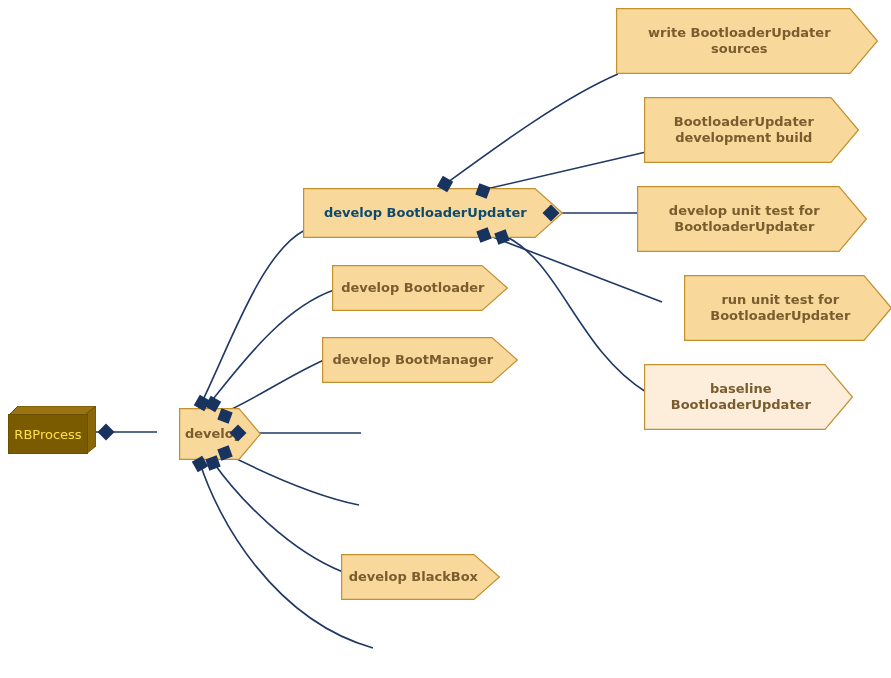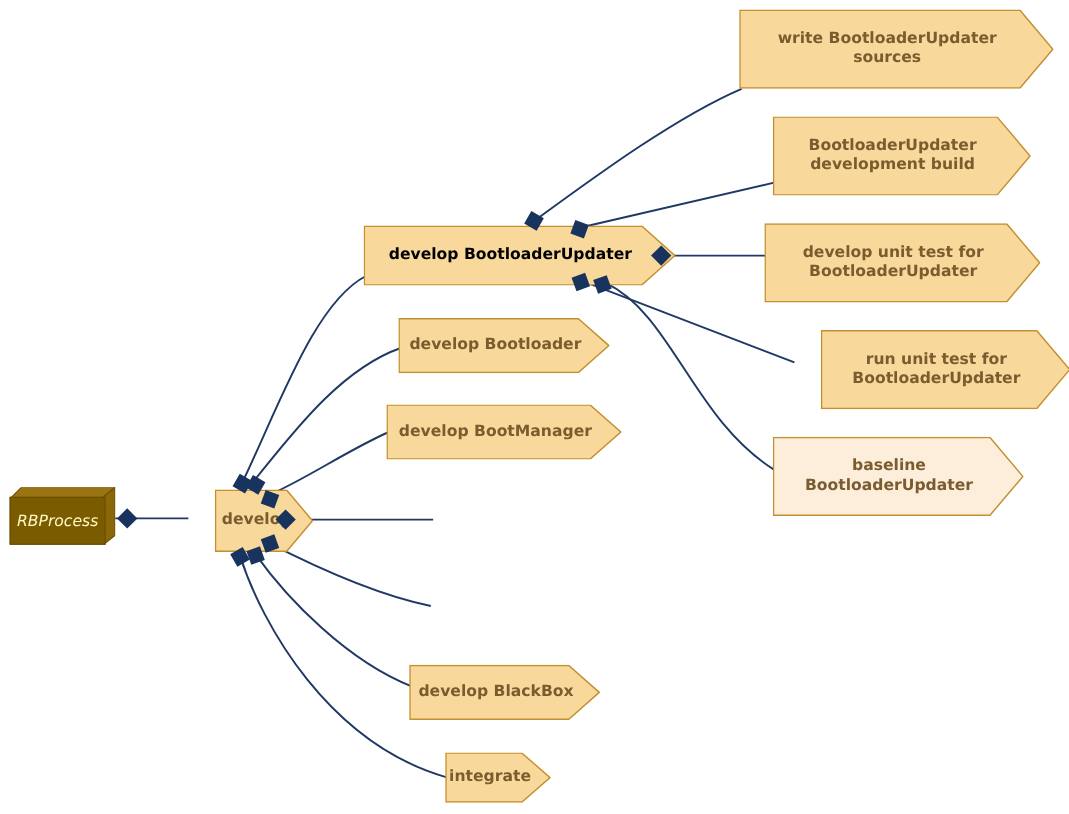--- a/index.html
+++ b/index.html
@@ -70,24 +70,23 @@
     left: 0;
     top: 8px;
     width: 80px;
     height: 40px;
     background: #7a5b00;
     border: 1.2px solid #6b4f00;
     box-sizing: border-box;
     display: flex;
     align-items: center;
     justify-content: center;
-    color: #fef9c3;
+    color: #fde047;
     font-size: 13px;
     z-index: 3;
-    font-style: italic;
   }
   .box3d .face-top {
     position: absolute;
     left: 0;
     top: 0;
     width: 88px;
     height: 10px;
     z-index: 2;
   }
   .box3d .face-side {
@@ -139,21 +138,21 @@
         <polygon points="0,8 10,0 10,40 0,48" fill="#8a6709" stroke="#6b4f00" stroke-width="1"></polygon>
       </svg>
       <div class="face-front">RBProcess</div>
     </div>
 
   <div class="node chevron" style="left: 155px; top: 408px; width: 82px; height: 52px; border-style: none; background: none; margin-left: 24px;"><svg width="82" height="52" viewBox="0 0 82 52" style="position: absolute; left: 0px; top: 0px;">
           <polygon points="0.6,0.6 60,0.6 81.4,26 60,51.4 0.6,51.4" fill="#F9D89B" stroke="#C2902F" stroke-width="1.2"></polygon>
         </svg><div class="chev-label" style="position: absolute; left: 0px; top: 0px; width: 69.9px; height: 52px; display: flex; align-items: center; justify-content: center; text-align: center; color: rgb(122, 92, 46); white-space: pre-line;">develop</div></div>
       <div class="node chevron" style="left: 303px; top: 188px; width: 260px; height: 50px; border-style: none; background: none;"><svg width="260" height="50" viewBox="0 0 260 50" style="position: absolute; left: 0px; top: 0px;">
           <polygon points="0.6,0.6 232,0.6 259.4,25 232,49.4 0.6,49.4" fill="#F9D89B" stroke="#C2902F" stroke-width="1.2"></polygon>
-        </svg><div class="chev-label" style="position: absolute; left: 0px; top: 0px; width: 244.6px; height: 50px; display: flex; align-items: center; justify-content: center; text-align: center; color: #000000; white-space: pre-line;">develop BootloaderUpdater</div></div>
+        </svg><div class="chev-label" style="position: absolute; left: 0px; top: 0px; width: 244.6px; height: 50px; display: flex; align-items: center; justify-content: center; text-align: center; color: #0c4a6e; white-space: pre-line;">develop BootloaderUpdater</div></div>
       <div class="node chevron" style="left: 616px; top: 8px; width: 262px; height: 66px; border-style: none; background: none;"><svg width="262" height="66" viewBox="0 0 262 66" style="position: absolute; left: 0px; top: 0px;">
           <polygon points="0.6,0.6 234,0.6 261.4,33 234,65.4 0.6,65.4" fill="#F9D89B" stroke="#C2902F" stroke-width="1.2"></polygon>
         </svg><div class="chev-label" style="position: absolute; left: 0px; top: 0px; width: 246.6px; height: 66px; display: flex; align-items: center; justify-content: center; text-align: center; color: rgb(122, 92, 46); white-space: pre-line;">write BootloaderUpdater
 sources</div></div>
       <div class="node chevron" style="left: 644px; top: 97px; width: 215px; height: 66px; border-style: none; background: none;"><svg width="215" height="66" viewBox="0 0 215 66" style="position: absolute; left: 0px; top: 0px;">
           <polygon points="0.6,0.6 187,0.6 214.4,33 187,65.4 0.6,65.4" fill="#F9D89B" stroke="#C2902F" stroke-width="1.2"></polygon>
         </svg><div class="chev-label" style="position: absolute; left: 0px; top: 0px; width: 199.6px; height: 66px; display: flex; align-items: center; justify-content: center; text-align: center; color: rgb(122, 92, 46); white-space: pre-line;">BootloaderUpdater
 development build</div></div>
       <div class="node chevron" style="left: 637px; top: 186px; width: 230px; height: 66px; border-style: none; background: none;"><svg width="230" height="66" viewBox="0 0 230 66" style="position: absolute; left: 0px; top: 0px;">
           <polygon points="0.6,0.6 202,0.6 229.4,33 202,65.4 0.6,65.4" fill="#F9D89B" stroke="#C2902F" stroke-width="1.2"></polygon>
@@ -169,23 +168,20 @@
 BootloaderUpdater</div></div>
       <div class="node chevron" style="left: 332px; top: 265px; width: 176px; height: 46px; border-style: none; background: none;"><svg width="176" height="46" viewBox="0 0 176 46" style="position: absolute; left: 0px; top: 0px;">
           <polygon points="0.6,0.6 150,0.6 175.4,23 150,45.4 0.6,45.4" fill="#F9D89B" stroke="#C2902F" stroke-width="1.2"></polygon>
         </svg><div class="chev-label" style="position: absolute; left: 0px; top: 0px; width: 161.7px; height: 46px; display: flex; align-items: center; justify-content: center; text-align: center; color: rgb(122, 92, 46); white-space: pre-line;">develop Bootloader</div></div>
       <div class="node chevron" style="left: 322px; top: 337px; width: 196px; height: 46px; border-style: none; background: none;"><svg width="196" height="46" viewBox="0 0 196 46" style="position: absolute; left: 0px; top: 0px;">
           <polygon points="0.6,0.6 170,0.6 195.4,23 170,45.4 0.6,45.4" fill="#F9D89B" stroke="#C2902F" stroke-width="1.2"></polygon>
         </svg><div class="chev-label" style="position: absolute; left: 0px; top: 0px; width: 181.7px; height: 46px; display: flex; align-items: center; justify-content: center; text-align: center; color: rgb(122, 92, 46); white-space: pre-line;">develop BootManager</div></div>
       <div class="node chevron" style="left: 341px; top: 554px; width: 159px; height: 46px; border-style: none; background: none;"><svg width="159" height="46" viewBox="0 0 159 46" style="position: absolute; left: 0px; top: 0px;">
           <polygon points="0.6,0.6 133,0.6 158.4,23 133,45.4 0.6,45.4" fill="#F9D89B" stroke="#C2902F" stroke-width="1.2"></polygon>
         </svg><div class="chev-label" style="position: absolute; left: 0px; top: 0px; width: 144.7px; height: 46px; display: flex; align-items: center; justify-content: center; text-align: center; color: rgb(122, 92, 46); white-space: pre-line;">develop BlackBox</div></div>
-      <div class="node chevron" style="left: 371px; top: 627px; width: 88px; height: 42px; border-style: none; background: none;"><svg width="88" height="42" viewBox="0 0 88 42" style="position: absolute; left: 0px; top: 0px;">
-          <polygon points="0.6,0.6 64,0.6 87.4,21 64,41.4 0.6,41.4" fill="#F9D89B" stroke="#C2902F" stroke-width="1.2"></polygon>
-        </svg><div class="chev-label" style="position: absolute; left: 0px; top: 0px; width: 74.8px; height: 42px; display: flex; align-items: center; justify-content: center; text-align: center; color: rgb(122, 92, 46); white-space: pre-line;">integrate</div></div>
     </div>
 <div class="diamond" style="left: 100px; top: 426px; background: rgb(23, 51, 94); transform: rotate(45deg);"></div>
     <div class="diamond" style="left: 196px; top: 397px; background: rgb(23, 51, 94); transform: rotate(30deg);"></div>
     <div class="diamond" style="left: 207px; top: 398px; background: rgb(23, 51, 94); transform: rotate(30deg);"></div>
     <div class="diamond" style="left: 219px; top: 410px; background: rgb(23, 51, 94); transform: rotate(20deg);"></div>
     <div class="diamond" style="left: 232px; top: 427px; background: rgb(23, 51, 94); transform: rotate(45deg);"></div>
     <div class="diamond" style="left: 219px; top: 447px; background: rgb(23, 51, 94); transform: rotate(160deg);"></div>
     <div class="diamond" style="left: 207px; top: 457px; background: rgb(23, 51, 94); transform: rotate(160deg);"></div>
     <div class="diamond" style="left: 194px; top: 458px; background: rgb(23, 51, 94); transform: rotate(150deg);"></div>
     <div class="diamond" style="left: 439px; top: 178px; background: rgb(23, 51, 94); transform: rotate(30deg);"></div>

